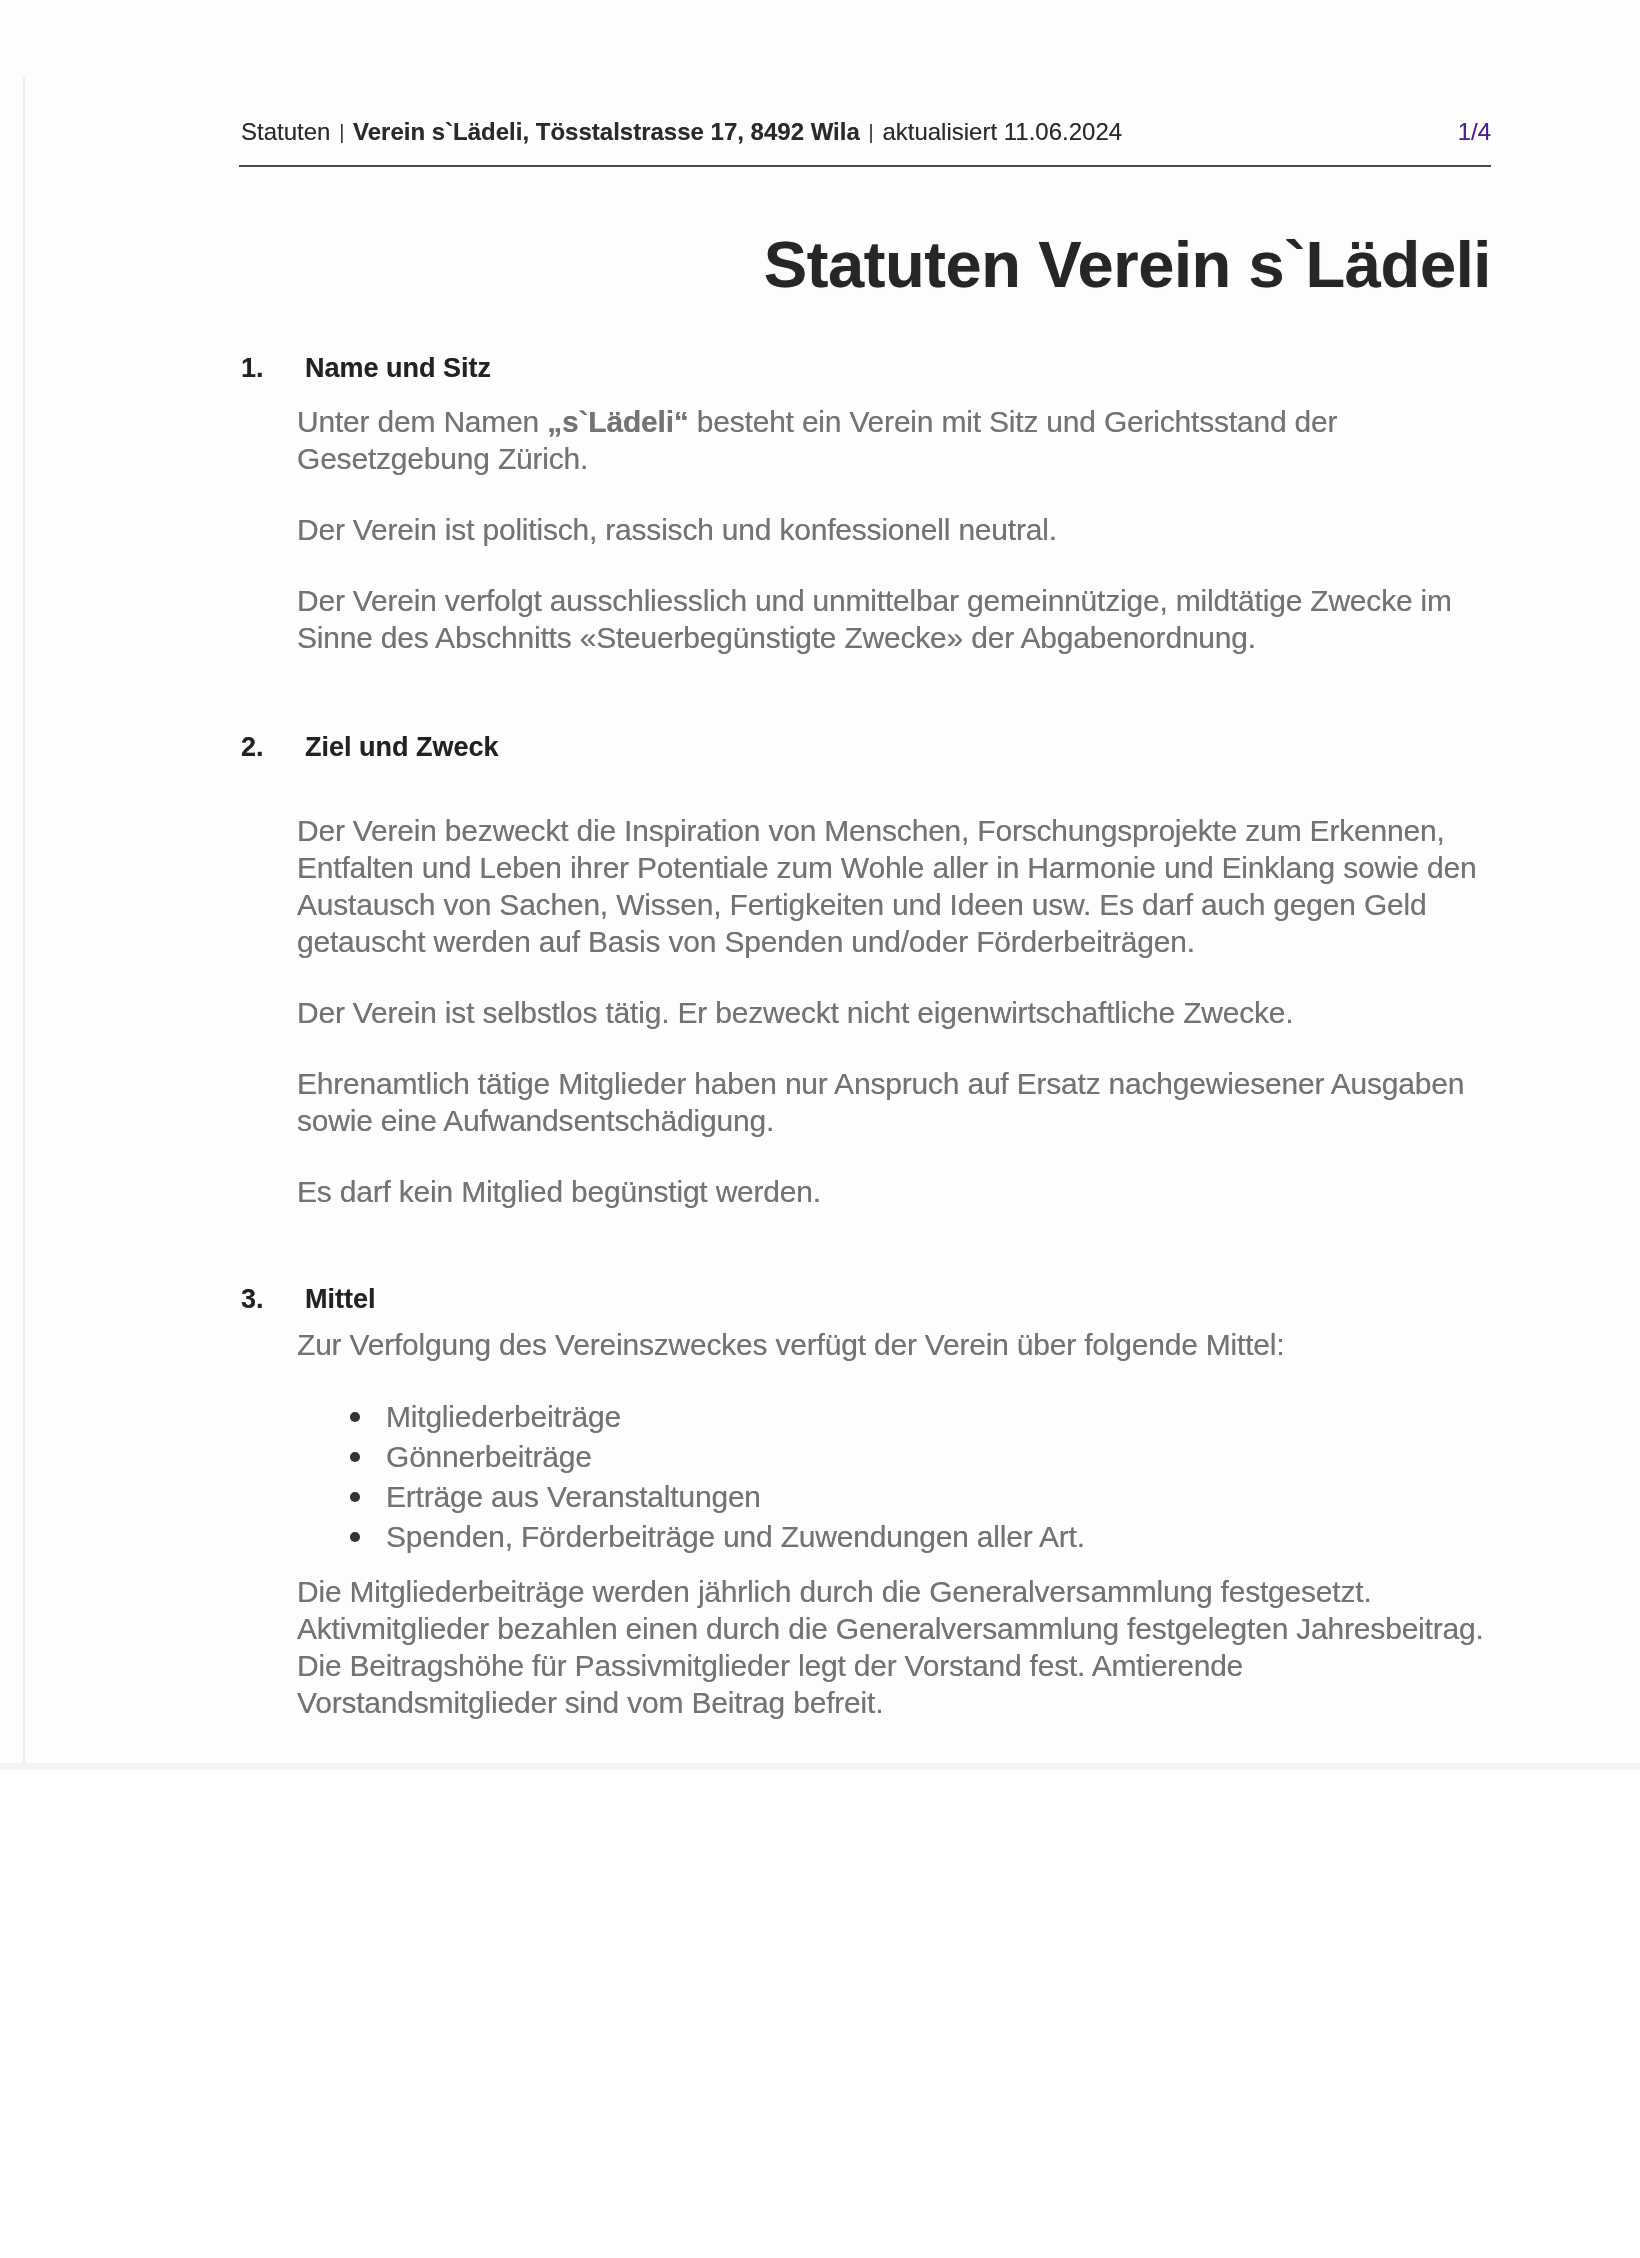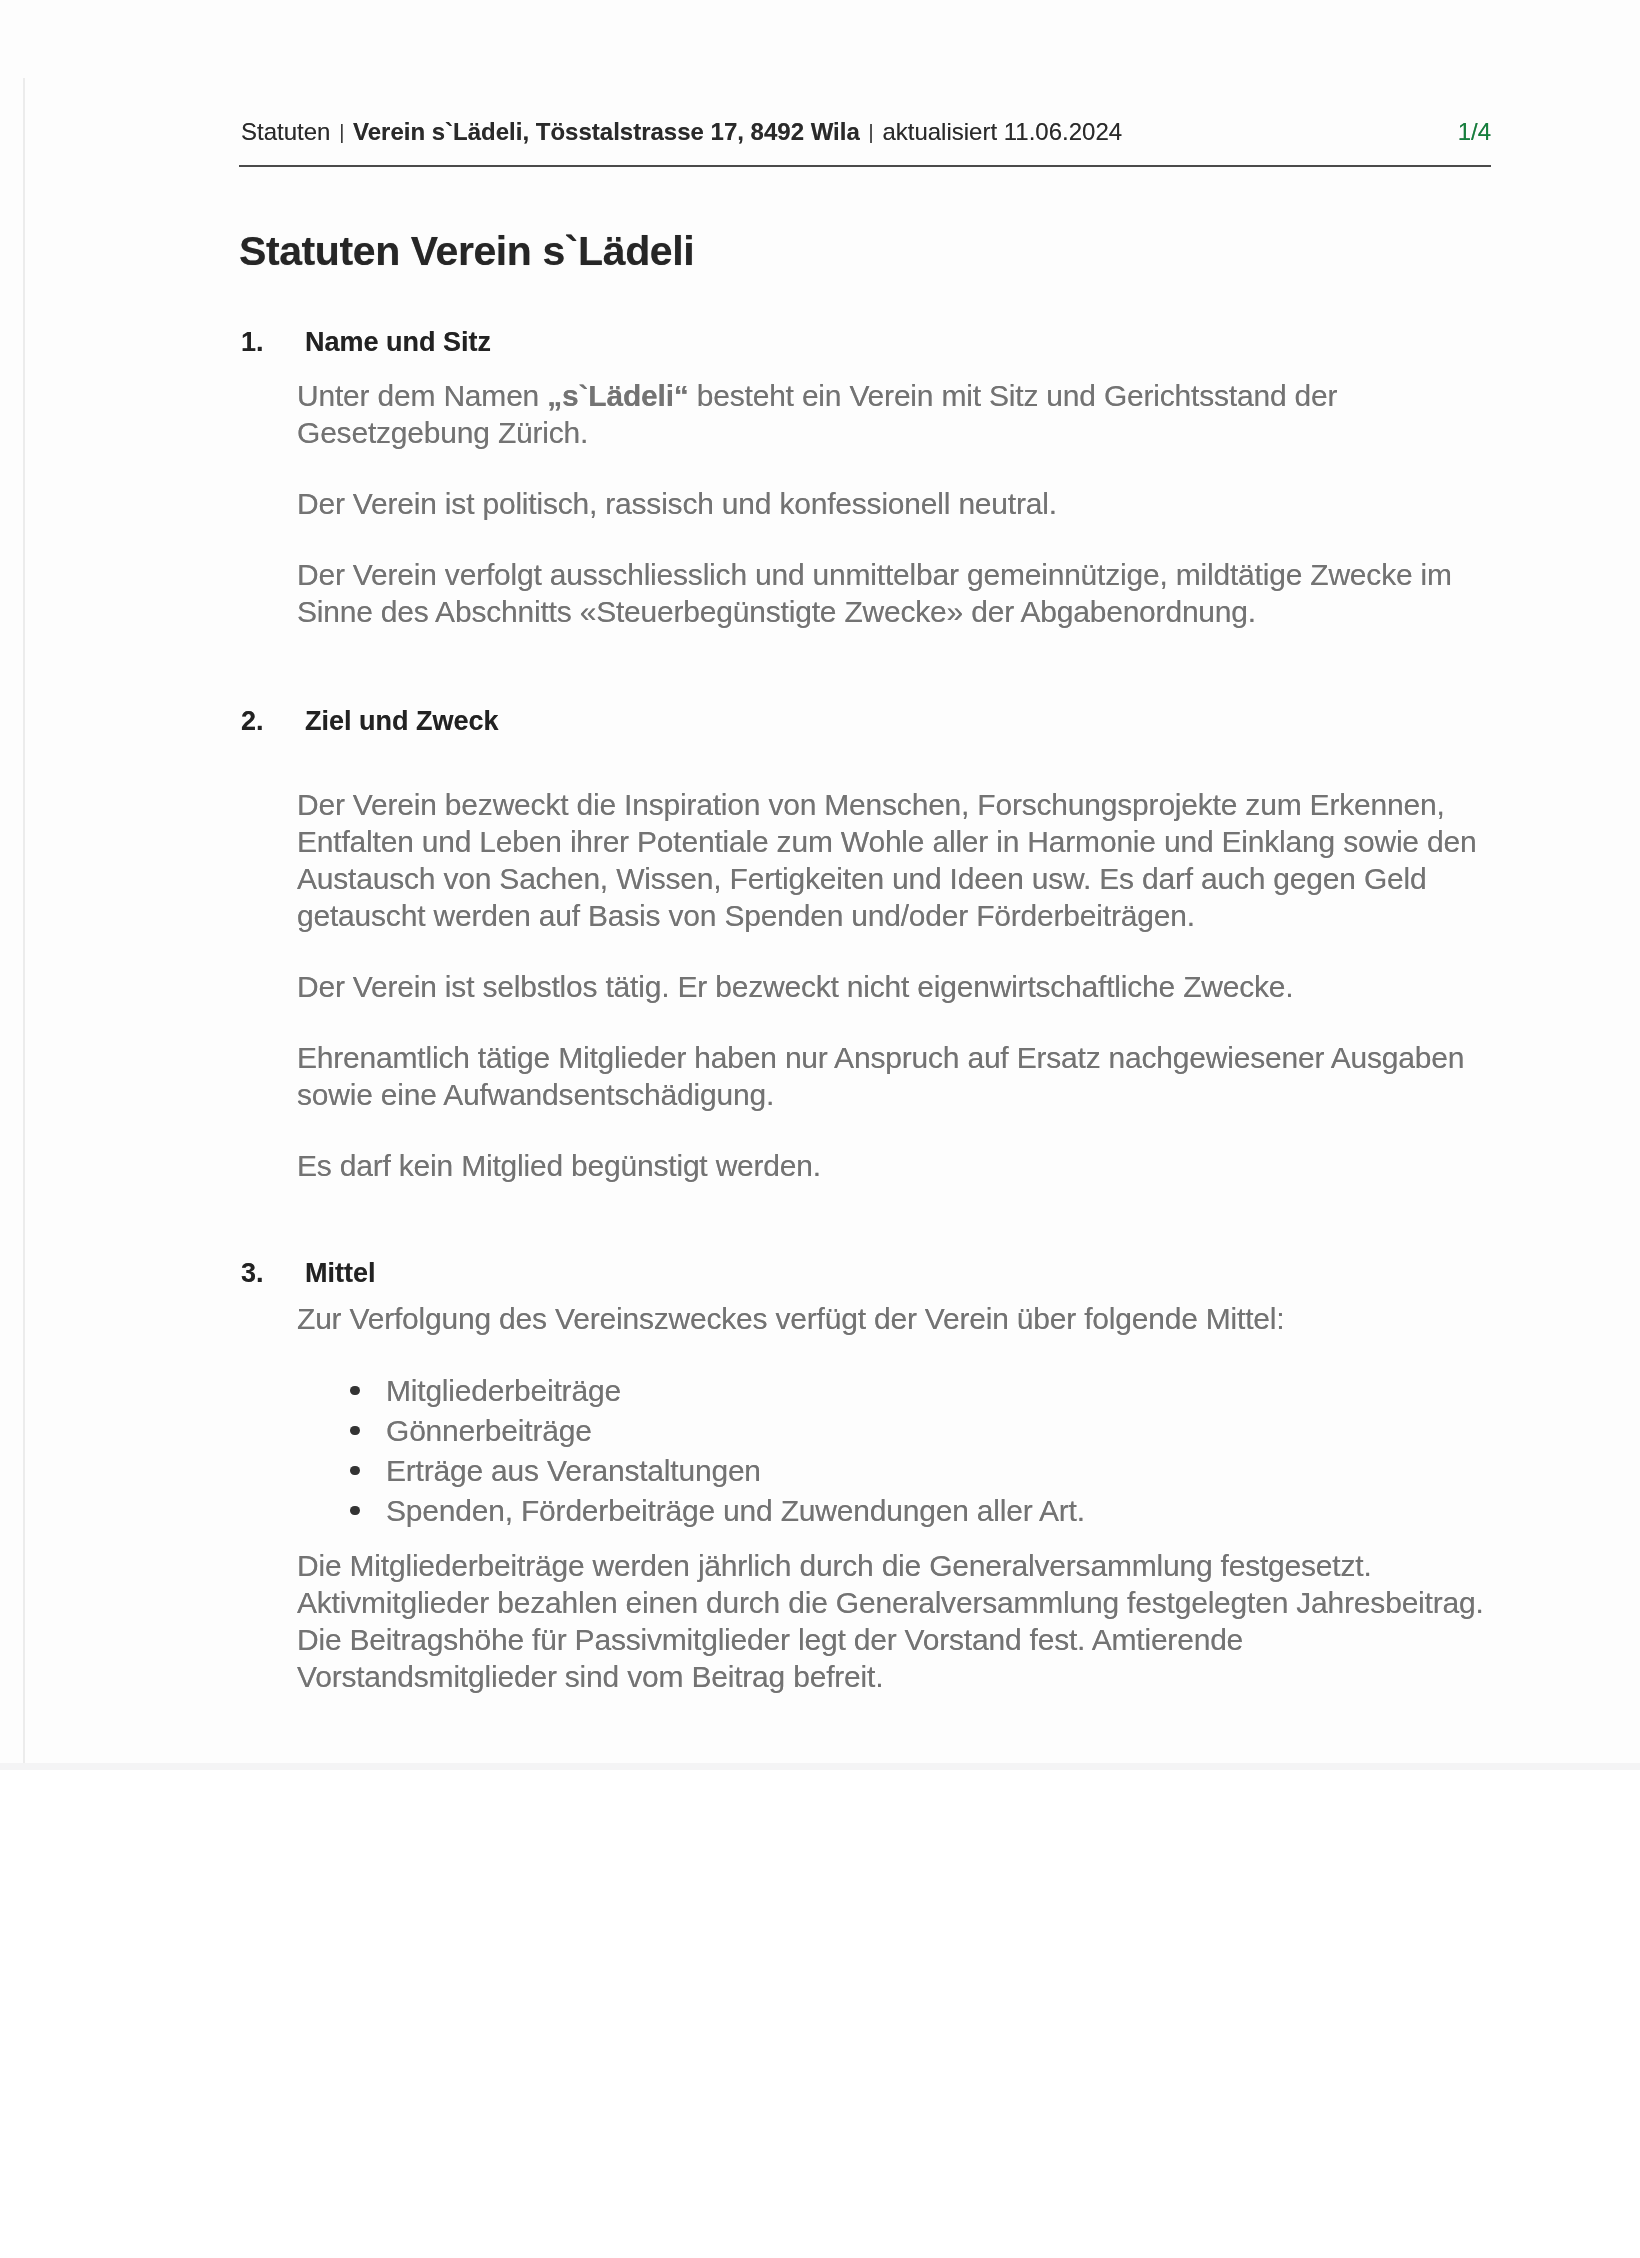--- a/index.html
+++ b/index.html
@@ -47,36 +47,37 @@
     white-space: nowrap;
   }
   .doc-header .b { font-weight: 700; }
   .doc-header .sep {
     display: inline-block;
     margin: 0 8.8px;
     font-size: 19.4px;
     transform: translateY(-0.9px);
     color: #3a3a3a;
   }
-  .page-num { color: #15803d; }
+  .page-num { color: #4c1d95; }
 
   .rule {
     margin: 18.5px 149px 0 239px;
     border: 0;
     border-top: 2.2px solid #4a4a4a;
   }
 
   h1.doc-title {
     margin: 62px 149px 0 239px;
-    font-size: 41px;
+    font-size: 65px;
     line-height: 1.1;
     font-weight: 700;
     letter-spacing: -0.4px;
     color: #262626;
     text-shadow: 0 0 0.7px rgba(0,0,0,0.45);
+    text-align: right;
   }
 
   .sec { padding: 0 149px 0 241px; }
   .sec1 { margin-top: 53px; }
   .sec2 { margin-top: 76px; }
   .sec3 { margin-top: 74px; }
 
   .sec-head {
     display: flex;
     font-size: 27px;

